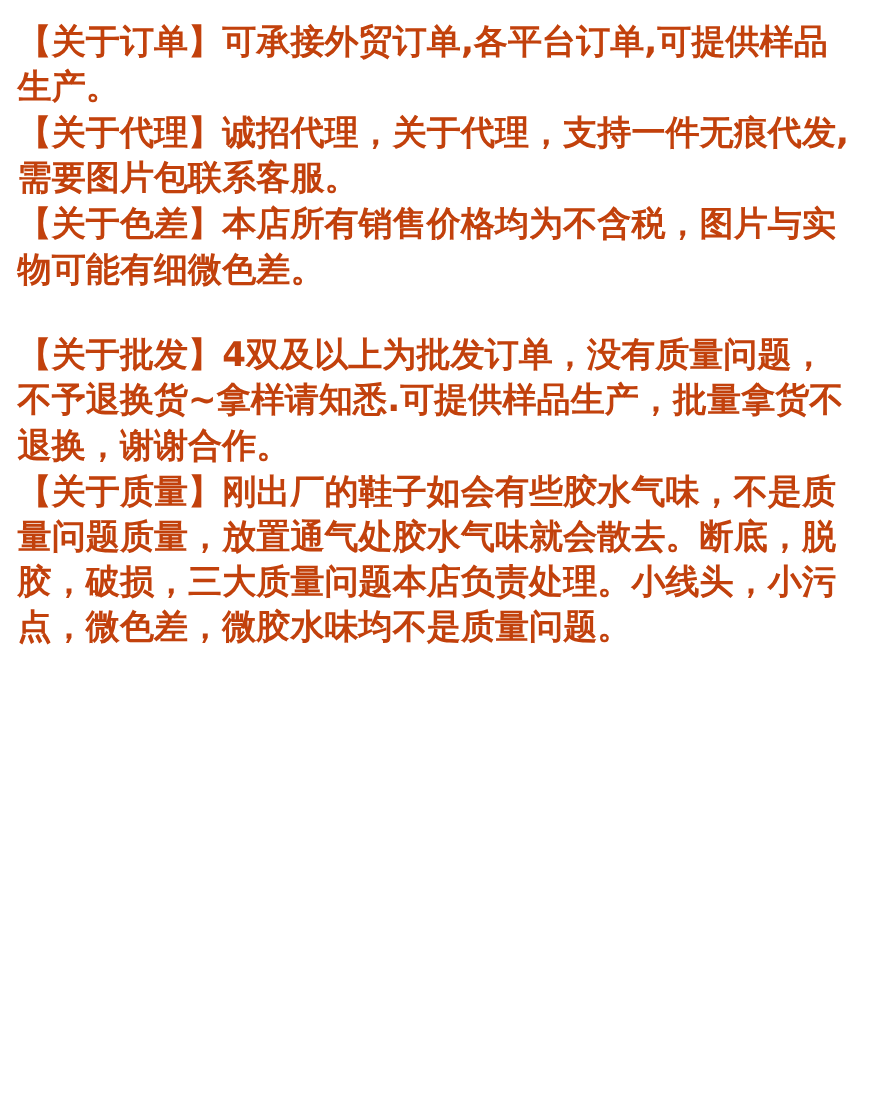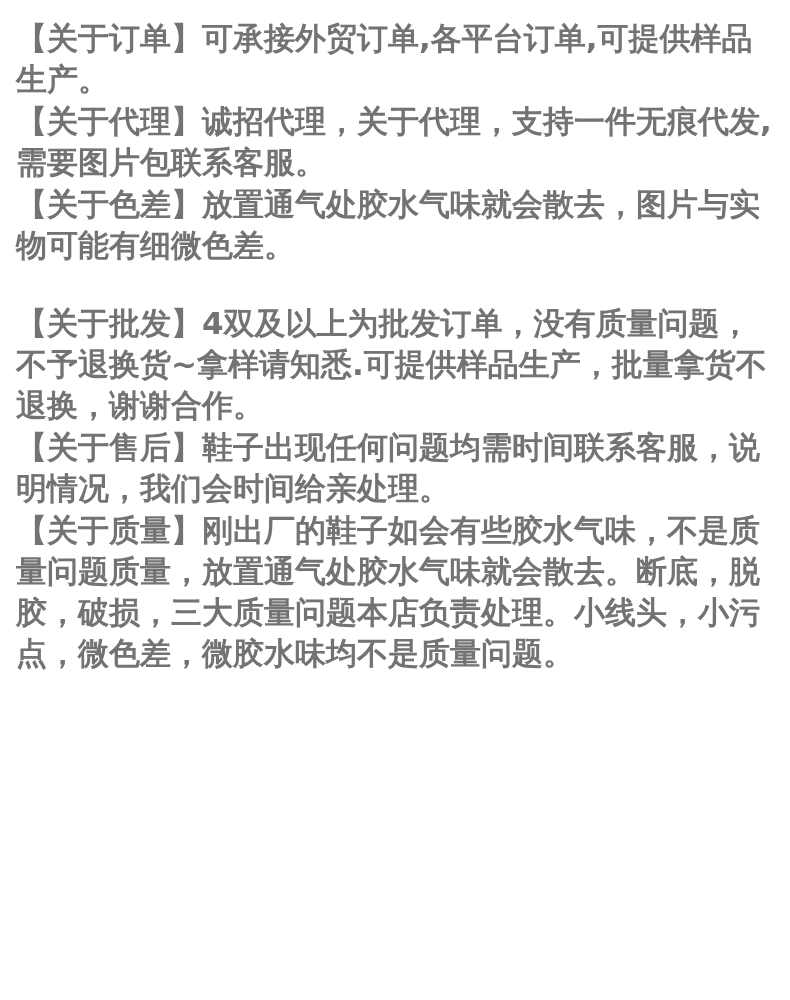--- a/index.html
+++ b/index.html
@@ -26,40 +26,39 @@
     color: #000000;
     letter-spacing: 0px;
     text-align: left;
     font-weight: 500;
     word-break: break-all;
   }
   .para {
     margin: 0 0 1px 0;
     font-size: 31px;
     line-height: 41px;
-    color: #737373;
+    color: #c2410c;
     font-weight: 600;
     word-break: break-all;
   }
   .spacer {
     height: 36px;
   }
 </style>
 </head>
 <body>
 
 <div class="page">
 
   <div class="block">
     <p class="para">【关于订单】可承接外贸订单,各平台订单,可提供样品生产。</p>
     <p class="para">【关于代理】诚招代理，关于代理，支持一件无痕代发,需要图片包联系客服。</p>
-    <p class="para">【关于色差】放置通气处胶水气味就会散去，图片与实物可能有细微色差。</p>
+    <p class="para">【关于色差】本店所有销售价格均为不含税，图片与实物可能有细微色差。</p>
   </div>
 
   <div class="spacer"></div>
 
   <div class="block">
     <p class="para">【关于批发】4双及以上为批发订单，没有质量问题，不予退换货~拿样请知悉.可提供样品生产，批量拿货不退换，谢谢合作。</p>
-    <p class="para">【关于售后】鞋子出现任何问题均需时间联系客服，说明情况，我们会时间给亲处理。</p>
     <p class="para">【关于质量】刚出厂的鞋子如会有些胶水气味，不是质量问题质量，放置通气处胶水气味就会散去。断底，脱胶，破损，三大质量问题本店负责处理。小线头，小污点，微色差，微胶水味均不是质量问题。</p>
   </div>
 
 </div>
 
 </body></html>

